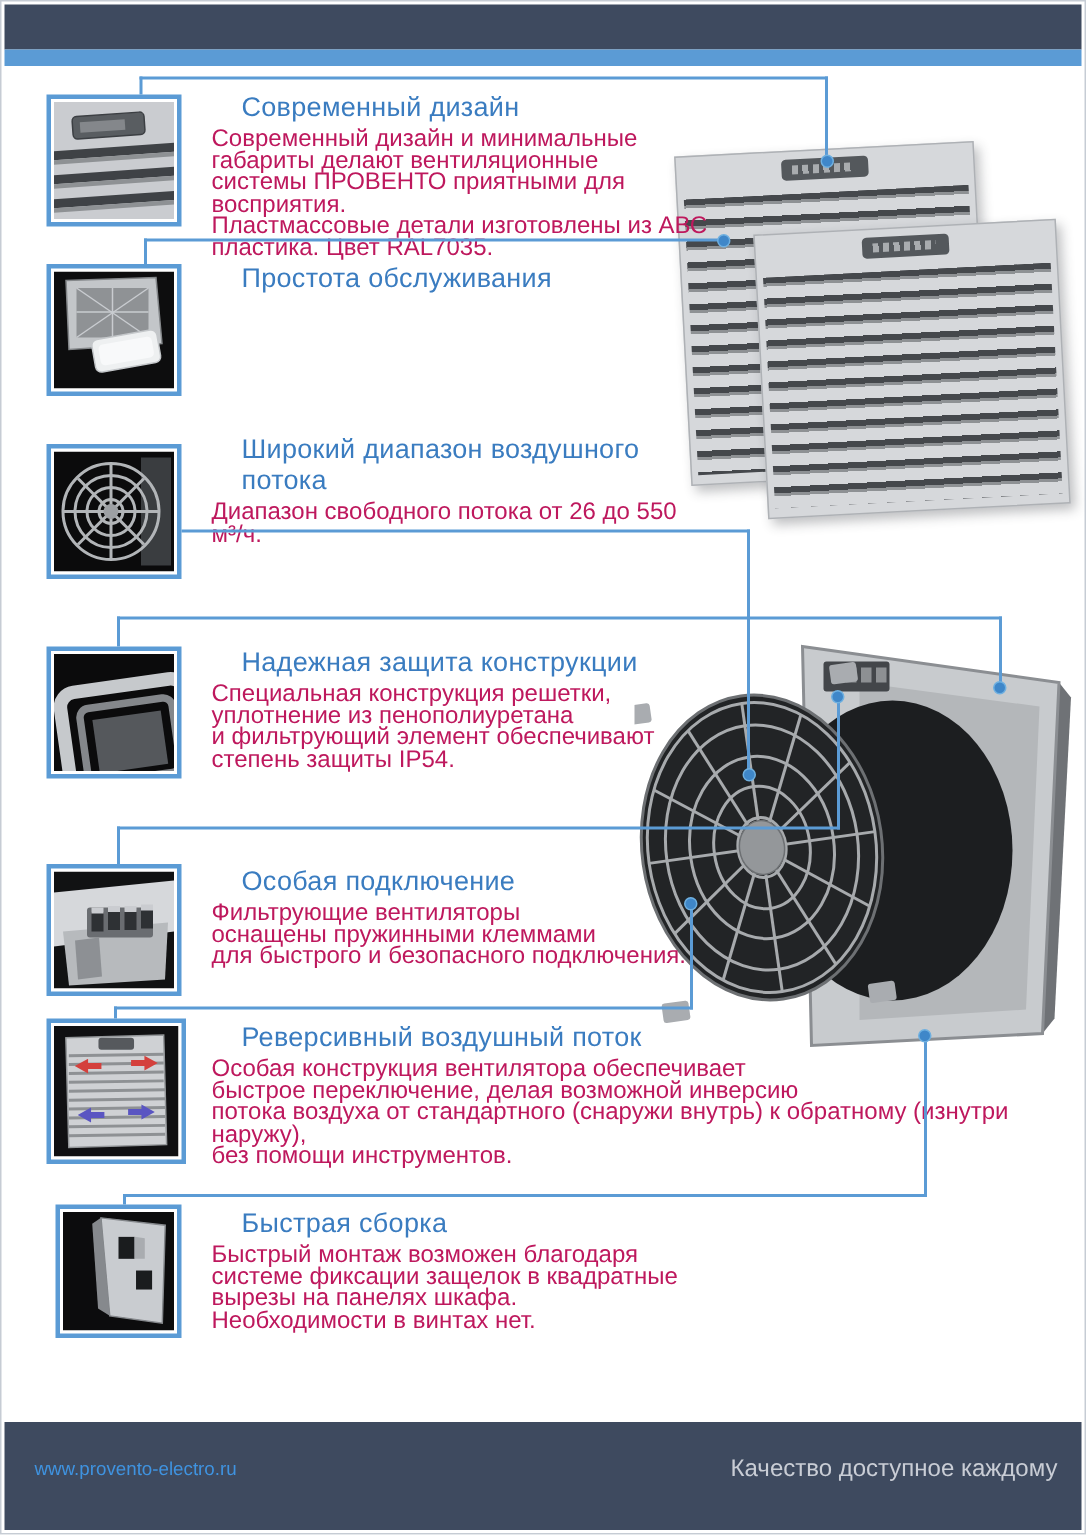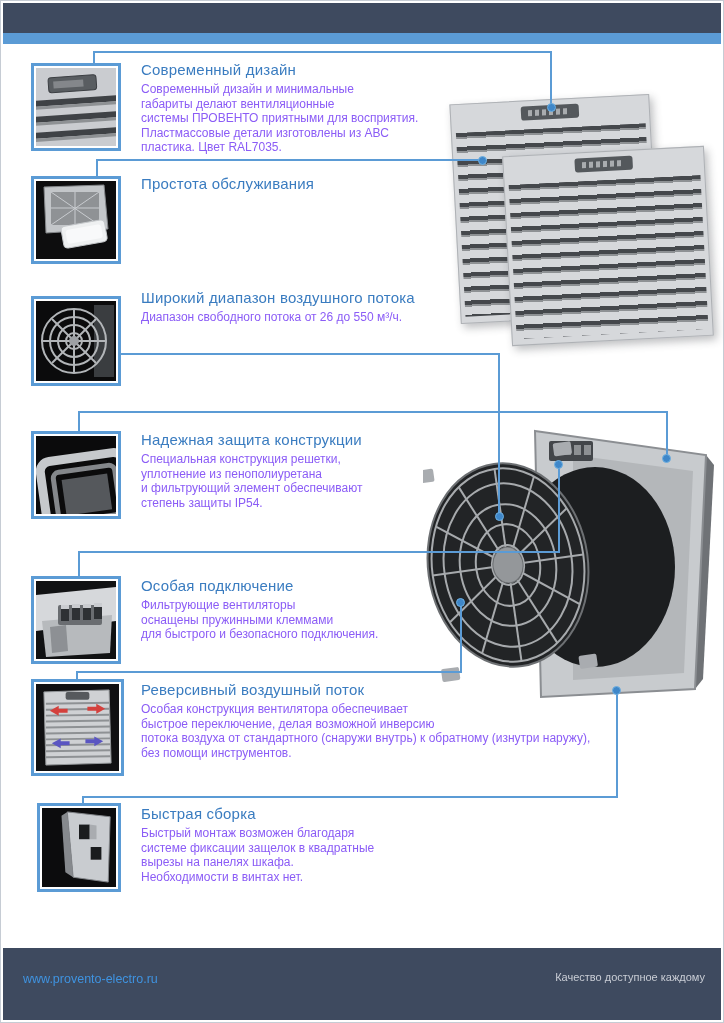--- a/index.html
+++ b/index.html
@@ -4,26 +4,26 @@
 <style>
   html,body{margin:0;padding:0;background:#e8eaee;}
   .page{position:relative;width:724px;height:1023px;margin:0 auto;background:#fff;
         border:1px solid #c6ccd4;box-sizing:border-box;overflow:hidden;
         font-family:"Liberation Sans", sans-serif;}
   
   .hdr-bar{position:absolute;left:2px;right:2px;top:2px;height:30px;background:#3e4a5f;}
   .hdr-stripe{position:absolute;left:2px;right:2px;top:32px;height:11px;background:#5b9bd5;}
   .ftr-bar{position:absolute;left:2px;right:2px;bottom:2px;height:72px;background:#3e4a5f;}
   .ftr-link{position:absolute;left:20px;top:24px;font-size:12.5px;color:#3f93e0;text-decoration:none;}
-  .ftr-slogan{position:absolute;right:16px;top:23px;font-size:11px;color:#c9cdd5;}
+  .ftr-slogan{position:absolute;right:16px;top:23px;font-size:16px;color:#c9cdd5;}
   
   .section{position:absolute;left:140px;width:335px;z-index:2;}
   .section.wide{width:575px;}
-  .sec-title{font-size:15px;color:#3a7cc0;margin-bottom:4px;letter-spacing:.2px;}
-  .sec-body{font-size:12px;line-height:14.6px;color:#8b5cf6;white-space:pre-line;}
+  .sec-title{font-size:18px;color:#3a7cc0;margin-bottom:4px;letter-spacing:.2px;margin-left:20px;}
+  .sec-body{font-size:16px;line-height:14.6px;color:#be185d;white-space:pre-line;}
   
   .thumb{position:absolute;border:3px solid #5b9bd5;background:#fff;padding:2px;
          box-sizing:border-box;z-index:4;}
   .thumb svg{display:block;width:100%;height:100%;}
   
   .cl{position:absolute;background:#5b9bd5;z-index:3;}
   .dot{position:absolute;width:9px;height:9px;border-radius:50%;background:#3f87c9;
        border:1px solid #6fb0e0;box-sizing:border-box;z-index:5;}
   
   .photo{position:absolute;z-index:1;}

